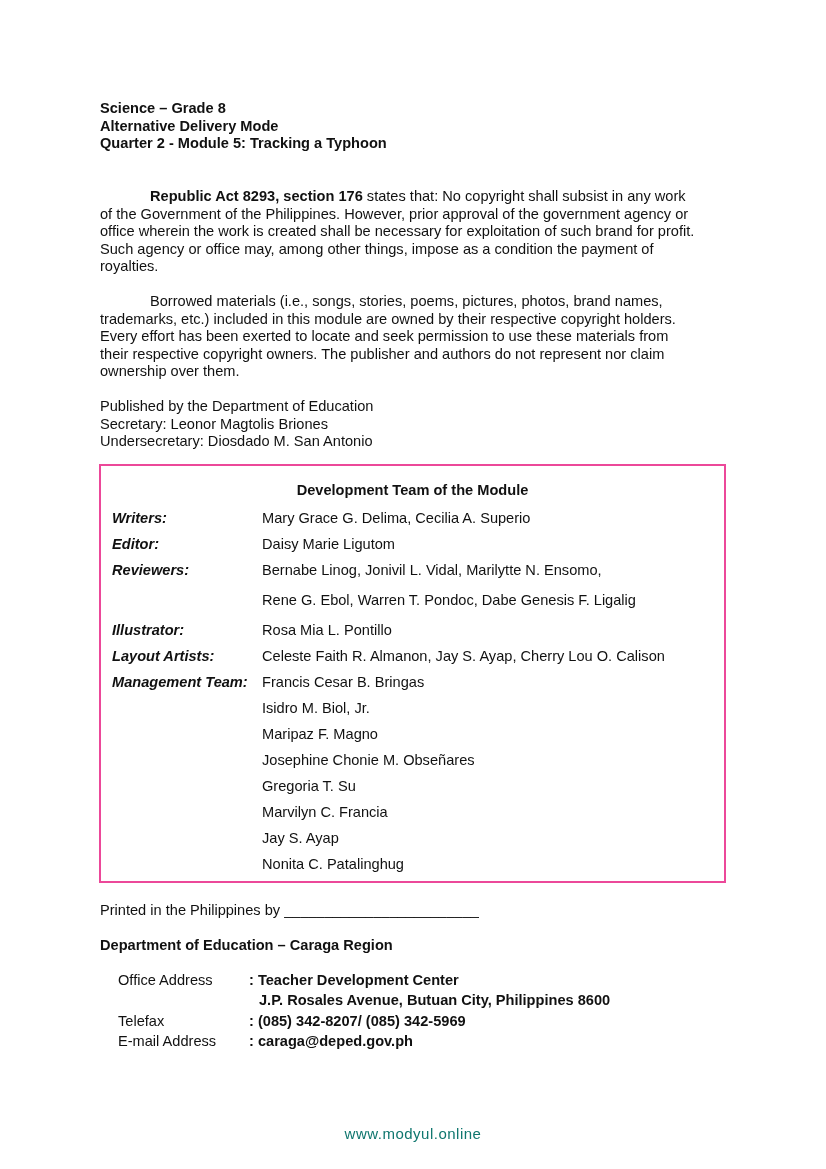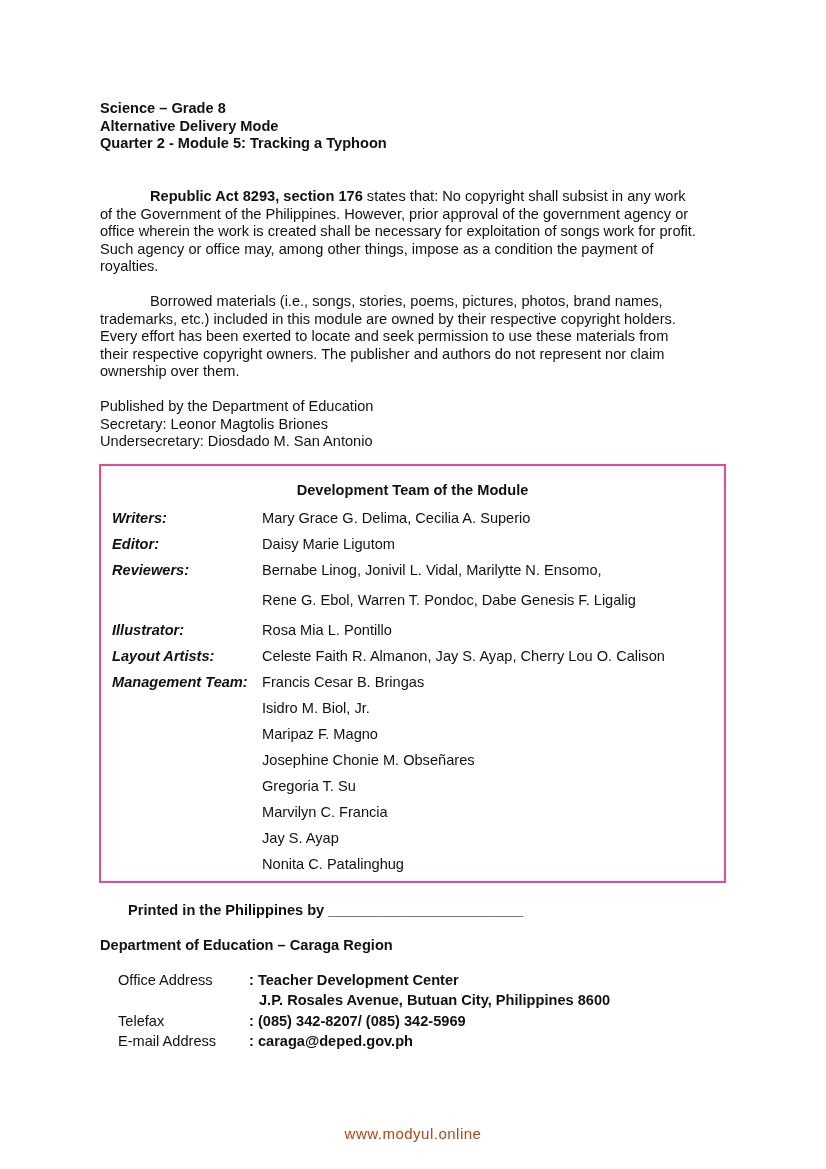--- a/index.html
+++ b/index.html
@@ -32,47 +32,47 @@
       box-sizing: content-box;
     }
     #dev-title {
       position: absolute; left: 0; right: 0; top: 16px;
       text-align: center; font-weight: bold;
     }
     .role-row { position: absolute; left: 11px; white-space: nowrap; }
     .role-label { position: absolute; left: 0; font-weight: bold; width: 150px; font-style: italic; }
     .role-names { position: absolute; left: 150px; }
 
-    #printed { left: 100px; top: 902px; font-weight: bold; margin-left: 28px; }
+    #printed { left: 100px; top: 902px; font-weight: normal; }
     #deped-region { left: 100px; top: 937px; font-weight: bold; }
 
     .contact-label { position: absolute; left: 100px; margin-left: 18px; }
     .contact-value { position: absolute; left: 249px; white-space: nowrap; font-weight: bold; }
 
     #watermark {
       left: 0; right: 0; top: 1125px;
       text-align: center;
-      color: #c2410c;
+      color: #0f766e;
       font-size: 15px;
       letter-spacing: 0.5px;
     }
   </style>
 </head>
 <body>
 
 <div id="header" class="abs b">
   <div class="line">Science – Grade 8</div>
   <div class="line">Alternative Delivery Mode</div>
   <div class="line">Quarter 2 - Module 5: Tracking a Typhoon</div>
 </div>
 
 <div id="para1" class="abs">
   <div class="line" style="padding-left:50px;"><span class="b">Republic Act 8293, section 176</span><span> states that: No copyright shall subsist in any work</span></div>
   <div class="line">of the Government of the Philippines. However, prior approval of the government agency or</div>
-  <div class="line">office wherein the work is created shall be necessary for exploitation of songs work for profit.</div>
+  <div class="line">office wherein the work is created shall be necessary for exploitation of such brand for profit.</div>
   <div class="line">Such agency or office may, among other things, impose as a condition the payment of</div>
   <div class="line">royalties.</div>
 </div>
 
 <div id="para2" class="abs">
   <div class="line" style="padding-left:50px;">Borrowed materials (i.e., songs, stories, poems, pictures, photos, brand names,</div>
   <div class="line">trademarks, etc.) included in this module are owned by their respective copyright holders.</div>
   <div class="line">Every effort has been exerted to locate and seek permission to use these materials from</div>
   <div class="line">their respective copyright owners. The publisher and authors do not represent nor claim</div>
   <div class="line">ownership over them.</div>

